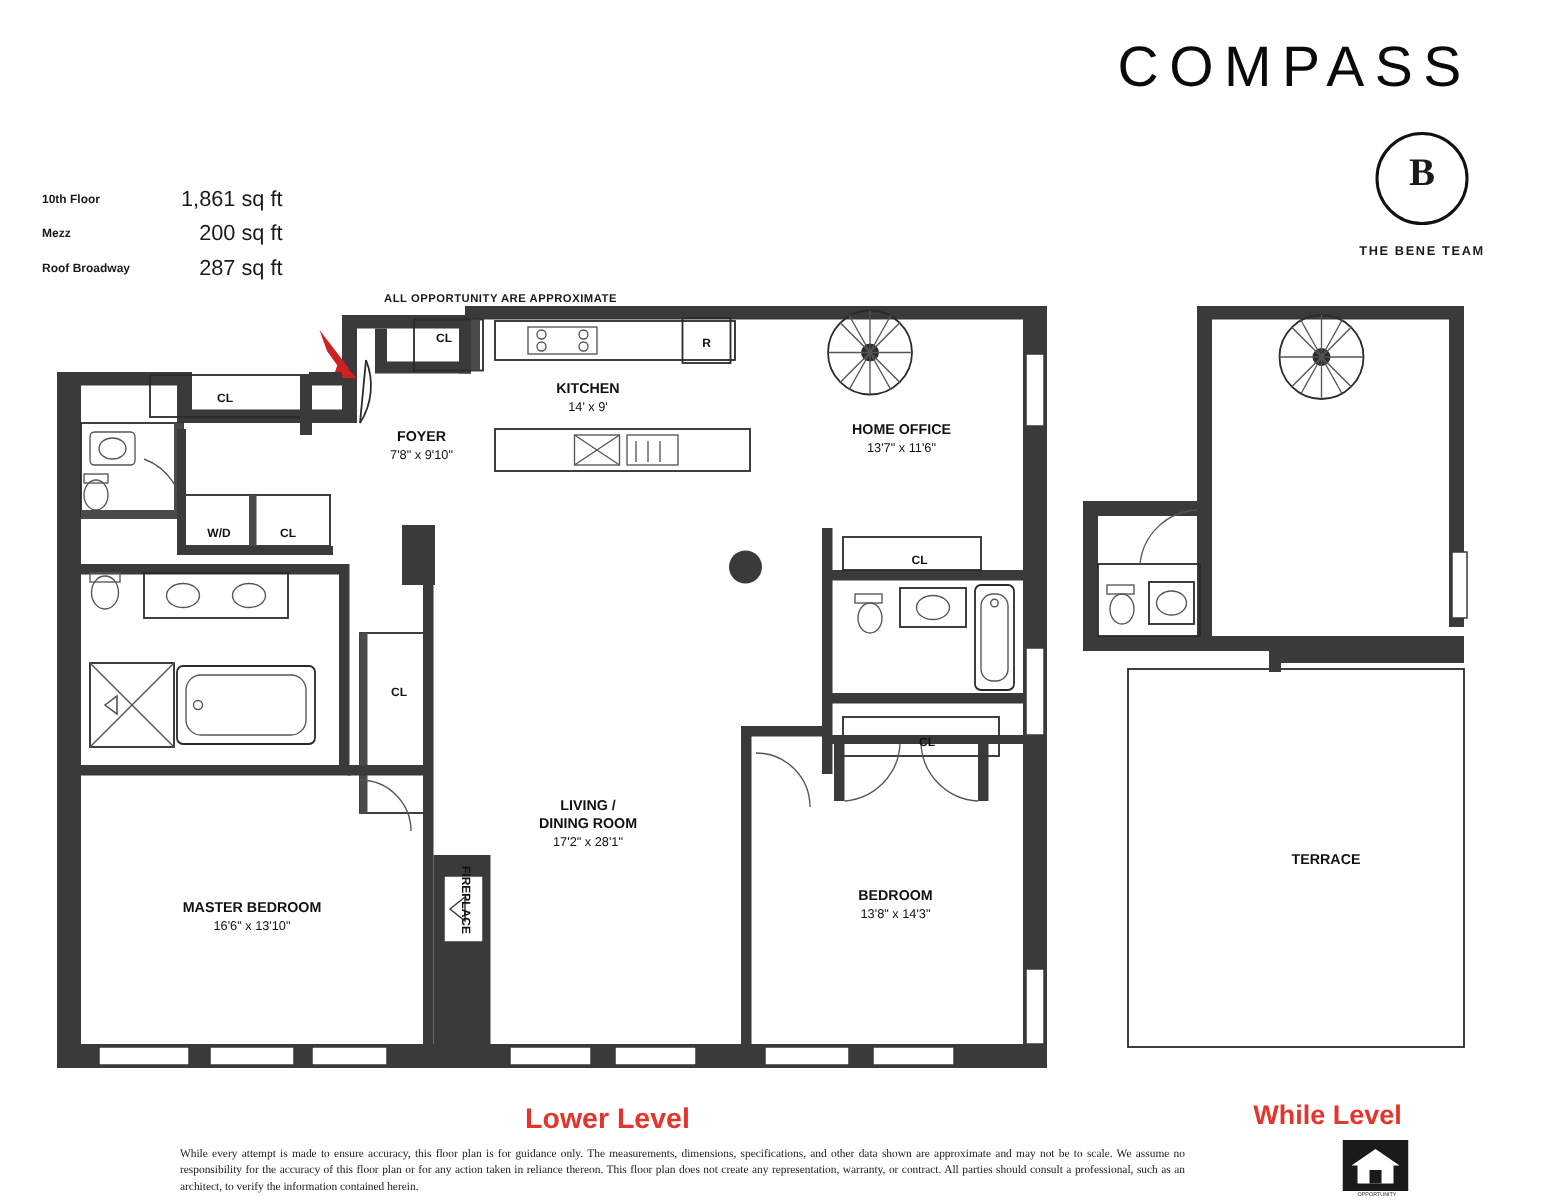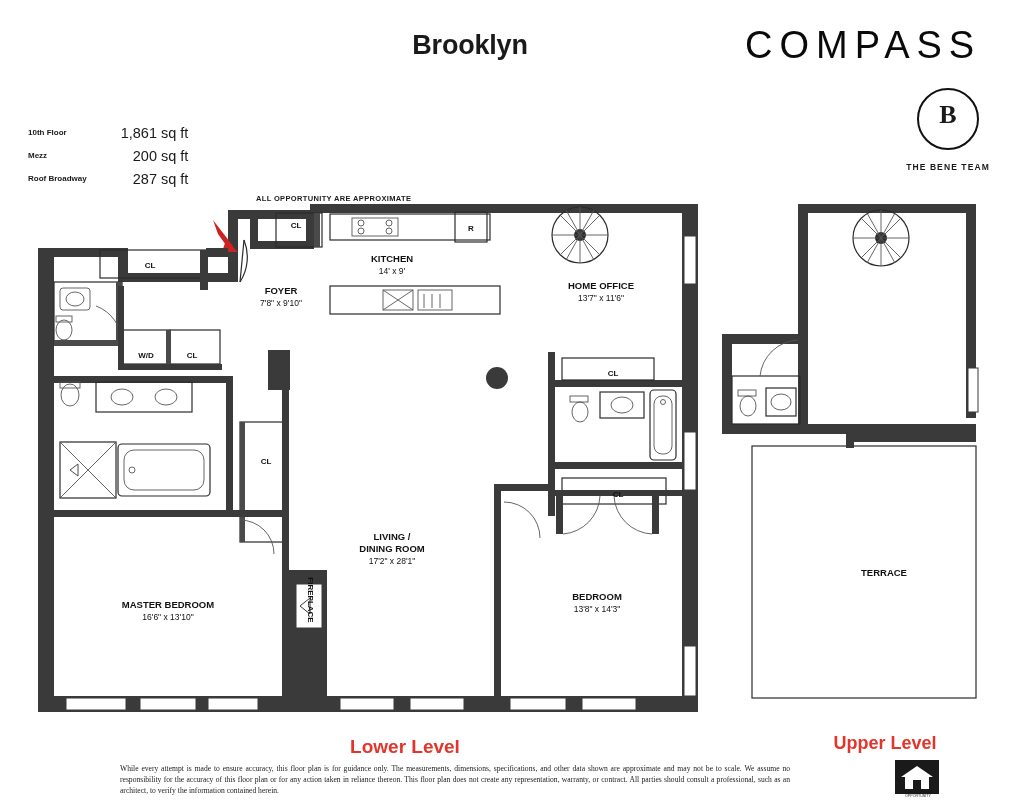--- a/index.html
+++ b/index.html
@@ -126,21 +126,20 @@
   #eho-sub {
     position: absolute; left: 890px; top: 790px;
     width: 56px; text-align: center;
     font-size: 3.6px;
   }
 </style>
 </head>
 <body>
 
 <div id="title-block" class="abs">
-  <div id="title-line2">Brooklyn</div>
 </div>
 
 <div id="compass-logo" class="abs">COMPASS</div>
 
 <div id="bene-logo-wrap" class="abs">
   <div id="bene-circle">
     <div id="bene-mark">B</div>
   </div>
   <div id="bene-name">THE BENE TEAM</div>
 </div>
@@ -430,21 +429,21 @@
     <text class="lbl" x="266" y="274" text-anchor="middle">CL</text>
     <text class="lbl" x="613" y="186" text-anchor="middle">CL</text>
     <text class="lbl" x="618" y="307" text-anchor="middle">CL</text>
     <text class="lbl" x="146" y="168" text-anchor="middle">W/D</text>
     <text class="lbl" x="471" y="41" text-anchor="middle">R</text>
     <text class="lbl" x="308" y="410" transform="rotate(90 308 410)" text-anchor="middle">FIREPLACE</text>
   </g>
 </svg>
 
 <div id="lower-level-label" class="abs">Lower Level</div>
-<div id="upper-level-label" class="abs">Upper Level</div>
+<div id="upper-level-label" class="abs">While Level</div>
 
 <div id="disclaimer" class="abs">While every attempt is made to ensure accuracy, this floor plan is for guidance only. The measurements, dimensions, specifications, and other data shown are approximate and may not be to scale. We assume no responsibility for the accuracy of this floor plan or for any action taken in reliance thereon. This floor plan does not create any representation, warranty, or contract. All parties should consult a professional, such as an architect, to verify the information contained herein.</div>
 
 <div id="rebny-logo" class="abs">
   <div id="rebny-name">REBNY</div>
   <div id="rebny-sub">REAL ESTATE BOARD OF NEW YORK</div>
 </div>
 
 <svg id="eho-logo" class="abs" width="44" height="34" viewBox="0 0 44 34">
   <rect x="0" y="0" width="44" height="34" fill="#1a1a1a"></rect>

